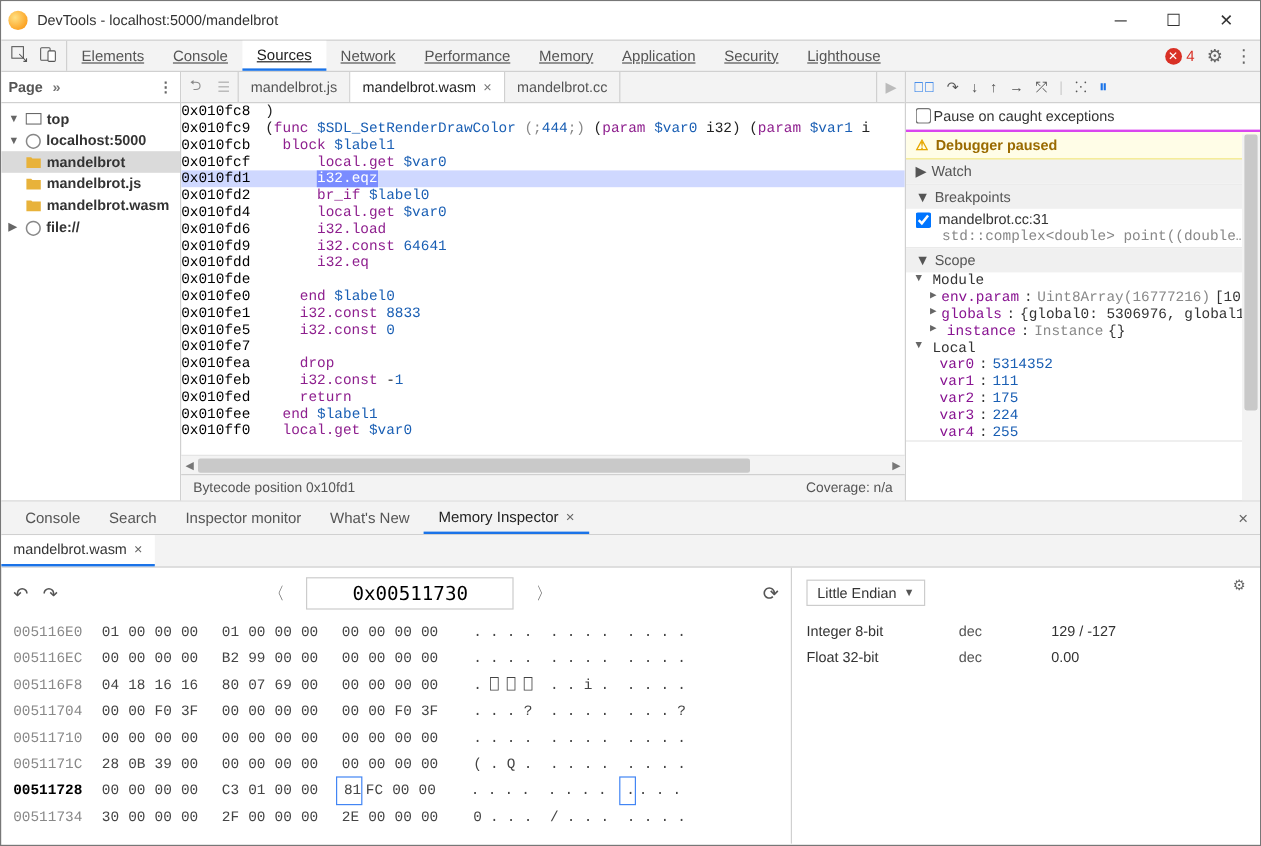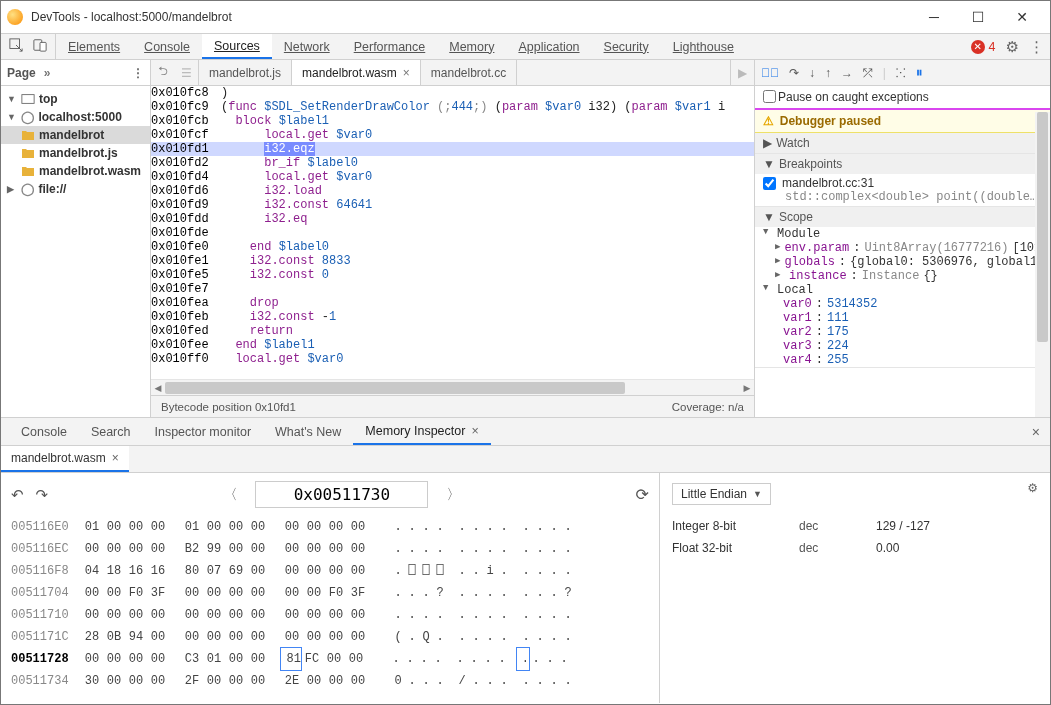--- a/index.html
+++ b/index.html
@@ -672,21 +672,21 @@
               <div class="a">.</div>
               <div class="a">.</div>
               <div class="a">.</div>
             </div>
           </div>
           <div class="hrow">
             <div class="haddr">0051171C</div>
             <div class="bytes">
               <div class="b">28</div>
               <div class="b">0B</div>
-              <div class="b">94</div>
+              <div class="b">39</div>
               <div class="b">00</div>
               <div class="gap"></div>
               <div class="b">00</div>
               <div class="b">00</div>
               <div class="b">00</div>
               <div class="b">00</div>
               <div class="gap"></div>
               <div class="b">00</div>
               <div class="b">00</div>
               <div class="b">00</div>

